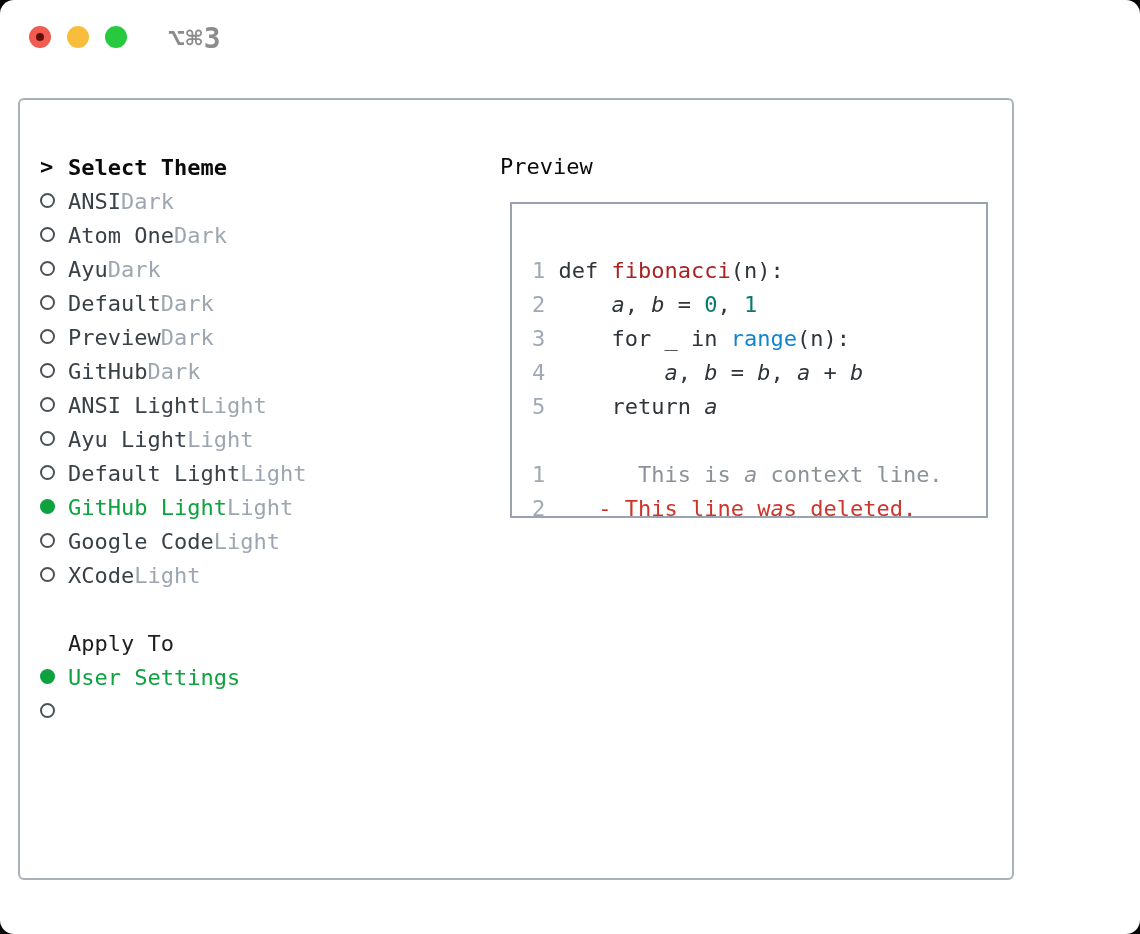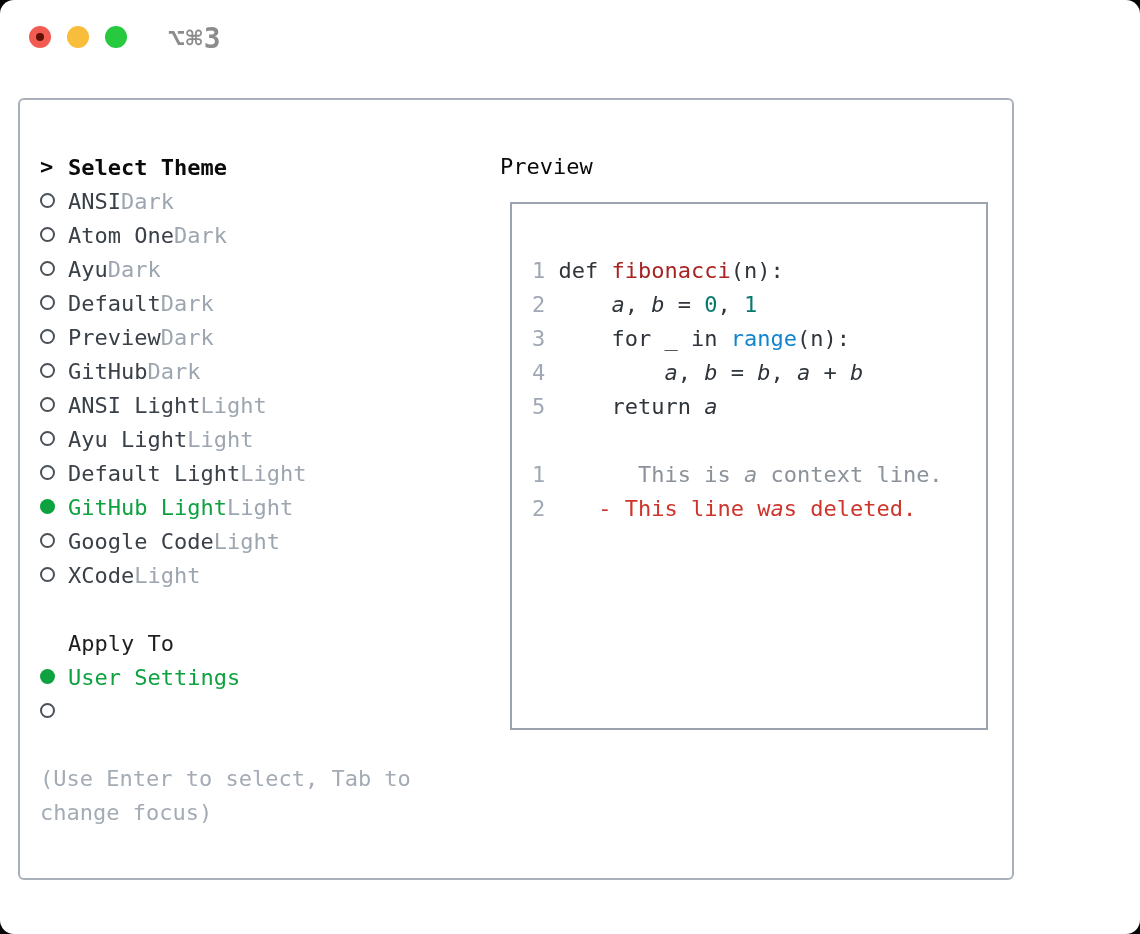--- a/index.html
+++ b/index.html
@@ -27,21 +27,21 @@
   .radio.sel{border:none;background:var(--c-selected_green,#0da23f);}
   .row.heading .label{font-weight:bold;color:#0a0a0a;}
   .row .variant{color:var(--c-muted_gray,#9da6b0);}
   .row.sel .label{color:var(--c-selected_green,#0da23f);}
   .row.subheading .label{color:#1c1e20;}
   .spacer{height:34px;}
   .hint{margin-top:0;font-size:22px;line-height:34px;color:#a3abb4;white-space:normal;}
   
   .preview-title{position:absolute;left:480px;top:50px;height:34px;line-height:34px;
                  font-size:22px;font-weight:normal;color:#0a0a0a;}
-  .preview-box{position:absolute;left:490px;top:102px;width:478px;height:528px;
+  .preview-box{position:absolute;left:490px;top:102px;width:478px;height:316px;
                border:2px solid #9ba3ae;box-sizing:border-box;background:#fff;
                padding:50px 0 0 20px;overflow:hidden;}
   .cline{height:34px;line-height:34px;font-size:22px;white-space:pre;}
   .lnum{color:var(--c-line_number_gray,#9fa8b4);}
   .c-code{color:var(--c-code_text,#2f353b);}
   .c-func{color:var(--c-function_red,#a82322);}
   .c-var{color:var(--c-code_text,#2f353b);font-style:italic;}
   .c-num{color:var(--c-number_teal,#077a6e);}
   .c-builtin{color:var(--c-builtin_blue,#1184ce);}
   .c-ctx{color:var(--c-context_gray,#8b9299);}
@@ -91,21 +91,20 @@
         <span class="label">Apply To</span>
       </div>
 
       <div id="apply-list">
           <div class="row sel"><span class="marker"><span class="radio sel"></span></span><span class="label">User Settings</span></div>
           <div class="row"><span class="marker"><span class="radio"></span></span></div>
         </div>
 
       <div class="spacer"></div>
 
-      <div class="hint">(Use Enter to select, Tab to change focus)</div>
     </div>
 
     <div class="preview-title">Preview</div>
 
     <div class="preview-box" id="preview-box">
         <div class="cline"><span class="lnum">1</span> <span class="c-code">def </span><span class="c-func">fibonacci</span><span class="c-code">(n):</span></div>
         <div class="cline"><span class="lnum">2</span> <span class="c-code">    </span><span class="c-var">a</span><span class="c-code">, </span><span class="c-var">b</span><span class="c-code"> = </span><span class="c-num">0</span><span class="c-code">, </span><span class="c-num">1</span></div>
         <div class="cline"><span class="lnum">3</span> <span class="c-code">    for _ in </span><span class="c-builtin">range</span><span class="c-code">(n):</span></div>
         <div class="cline"><span class="lnum">4</span> <span class="c-code">        </span><span class="c-var">a</span><span class="c-code">, </span><span class="c-var">b</span><span class="c-code"> = </span><span class="c-var">b</span><span class="c-code">, </span><span class="c-var">a</span><span class="c-code"> + </span><span class="c-var">b</span></div>
         <div class="cline"><span class="lnum">5</span> <span class="c-code">    return </span><span class="c-var">a</span></div>

